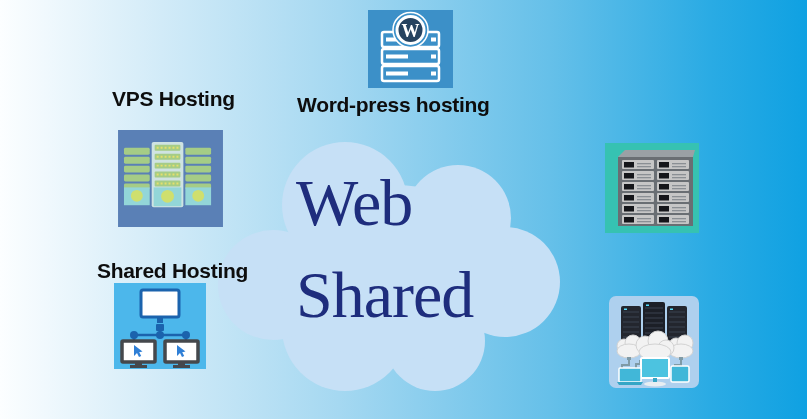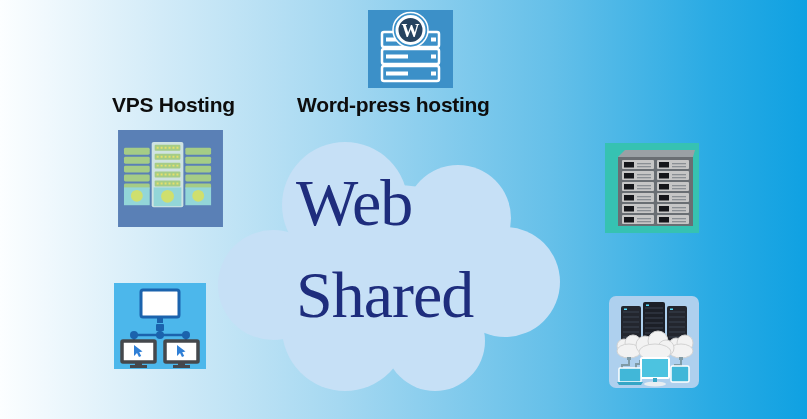--- a/index.html
+++ b/index.html
@@ -45,21 +45,21 @@
       <circle cx="58" cy="157" r="55"></circle>
       <ellipse cx="180" cy="145" rx="118" ry="88"></ellipse>
     </g>
   </svg>
 
   <div class="abs cloud-title" style="left:284px;top:157px;margin-left:12px;">
     <span>Web</span>
     <span>Shared</span>
   </div>
 
-  <div class="abs node-label" style="left:112px;top:92px;">VPS Hosting</div>
+  <div class="abs node-label" style="left:112px;top:86px;">VPS Hosting</div>
   <svg class="abs" style="left:118px;top:130px;width:105px;height:97px" viewBox="0 0 106 98">
     <rect x="0" y="0" width="106" height="98" style="fill:var(--vps-bg)"></rect>
 
     <rect x="34" y="12" width="32" height="66" rx="2" fill="#cfe3e2"></rect>
     <g fill="#a5cc86">
       <rect x="37" y="15" width="26" height="6" rx="1"></rect>
       <rect x="37" y="24" width="26" height="6" rx="1"></rect>
       <rect x="37" y="33" width="26" height="6" rx="1"></rect>
       <rect x="37" y="42" width="26" height="6" rx="1"></rect>
       <rect x="37" y="51" width="26" height="6" rx="1"></rect>
@@ -172,20 +172,21 @@
         <rect x="32" y="67" width="14" height="1.3"></rect>
           <rect x="67" y="67" width="14" height="1.3"></rect>
         <rect x="32" y="75" width="14" height="1.3"></rect>
           <rect x="67" y="75" width="14" height="1.3"></rect>
         <rect x="32" y="78" width="14" height="1.3"></rect>
           <rect x="67" y="78" width="14" height="1.3"></rect>
       </g>
     </g>
   </svg>
 
+  <div class="abs node-label" style="left:97px;top:258px;">Shared Hosting</div>
   <svg class="abs" style="left:114px;top:283px;width:92px;height:86px" viewBox="0 0 92 86">
     <defs>
       <g id="cursor" fill="#2f7fd6">
         <polygon points="0,0 0,11 3,8 5,12 7.2,11 5.2,7.2 8.5,6.5"></polygon>
       </g>
     </defs>
     <rect x="0" y="0" width="92" height="86" style="fill:var(--shared-bg)"></rect>
 
     <rect x="27" y="7" width="38" height="27" rx="2" fill="#ffffff" stroke="#1b63ad" stroke-width="3"></rect>
     <rect x="43" y="34" width="6" height="6" fill="#1b63ad"></rect>

